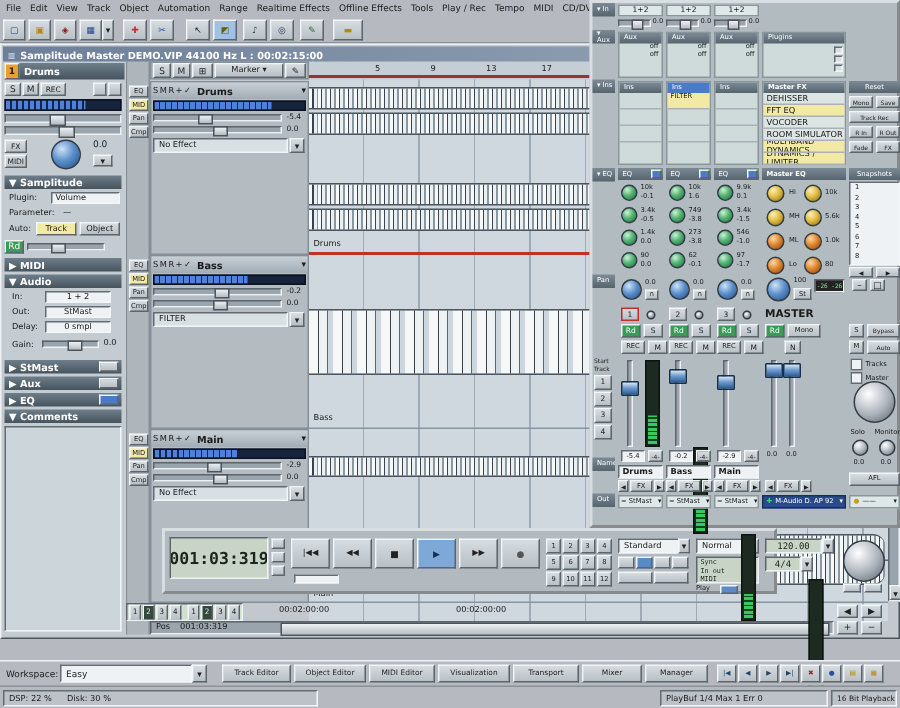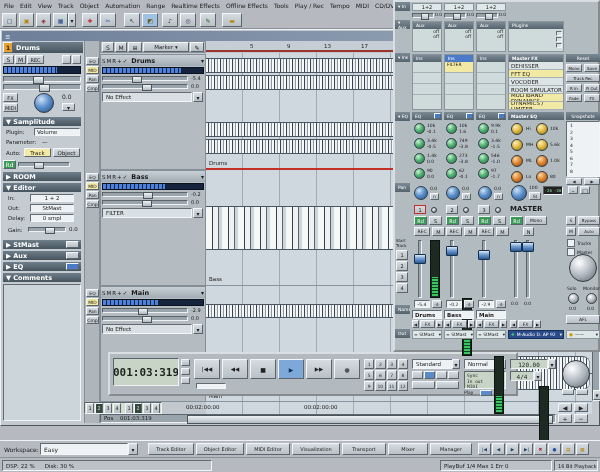--- a/index.html
+++ b/index.html
@@ -94,20 +94,21 @@
         <span>✎</span>
       </div>
     <div class="a bt" style="left:222px;top:2px;width:20px;height:14px;color:#b8860b">
         <span>▬</span>
       </div>
   </div>
 
   <div class="a" style="left:0;top:29px;width:600px;height:397px;background:#c2c8ce;border:1px solid;border-color:#eef2f4 #4c545c #4c545c #eef2f4">
     <div class="a hdr" style="left:1px;top:1px;right:1px;height:11px;background:linear-gradient(90deg,#6d7f99,#9aa8ba)">
       <span style="color:#cdd9ea;margin-right:3px">≡</span>
+      <span style="font-size:6.5px">Samplitude Master DEMO.VIP    44100 Hz L : 00:02:15:00</span>
     </div>
   </div>
 
   <div class="a" style="left:2px;top:41px;width:83px;height:382px;background:#c4ccd2;border-right:1px solid #858f98"></div>
   <div class="a bt" style="left:3px;top:42px;width:10px;height:11px;background:#e8a030;font-weight:bold">1</div>
   <div class="a hdr" style="left:13px;top:42px;width:70px;height:11px">Drums</div>
   <div class="a bt" style="left:3px;top:55px;width:11px;height:9px">S</div>
   <div class="a bt" style="left:15px;top:55px;width:11px;height:9px">M</div>
   <div class="a bt" style="left:27px;top:55px;width:17px;height:9px;font-size:5px">REC</div>
   <div class="a bt" style="left:62px;top:55px;width:9px;height:9px"></div>
@@ -131,22 +132,22 @@
   <div class="a skw" style="left:34px;top:128px;width:46px;height:8px;font-size:5.5px;display:flex;align-items:center;padding-left:2px">Volume</div>
   <span class="a t" style="left:6px;top:139px;font-size:5.5px">Parameter:</span>
   <span class="a t" style="left:42px;top:139px;font-size:5.5px">—</span>
   <span class="a t" style="left:6px;top:150px;font-size:5.5px">Auto:</span>
   <div class="a bt fxi" style="left:24px;top:148px;width:27px;height:9px;font-size:5.5px">Track</div>
   <div class="a bt" style="left:53px;top:148px;width:27px;height:9px;font-size:5.5px">Object</div>
   <div class="a bt" style="left:3px;top:160px;width:13px;height:9px;background:#3c9a58;color:#fff">Rd</div>
   <div class="a grv" style="left:18px;top:162px;width:52px;height:5px">
       <div class="th" style="position:absolute;left:30%;top:-1px;width:8px;height:5px"></div>
     </div>
-  <div class="a hdr" style="left:3px;top:172px;width:78px;height:9px">▶ ROOM</div>
-  <div class="a hdr" style="left:3px;top:183px;width:78px;height:9px">▼ Editor</div>
+  <div class="a hdr" style="left:3px;top:172px;width:78px;height:9px">▶ MIDI</div>
+  <div class="a hdr" style="left:3px;top:183px;width:78px;height:9px">▼ Audio</div>
   <span class="a t" style="left:8px;top:195px;font-size:5.5px">In:</span>
   <div class="a skw" style="left:30px;top:194px;width:44px;height:8px;font-size:5.5px;display:flex;align-items:center;justify-content:center">1 + 2</div>
   <span class="a t" style="left:8px;top:205px;font-size:5.5px">Out:</span>
   <div class="a skw" style="left:30px;top:204px;width:44px;height:8px;font-size:5.5px;display:flex;align-items:center;justify-content:center">StMast</div>
   <span class="a t" style="left:8px;top:215px;font-size:5.5px">Delay:</span>
   <div class="a skw" style="left:30px;top:214px;width:44px;height:8px;font-size:5.5px;display:flex;align-items:center;justify-content:center">0 smpl</div>
   <span class="a t" style="left:8px;top:227px;font-size:5.5px">Gain:</span>
   <div class="a grv" style="left:28px;top:227px;width:38px;height:5px">
       <div class="th" style="position:absolute;left:45%;top:-1px;width:8px;height:5px"></div>
     </div>

